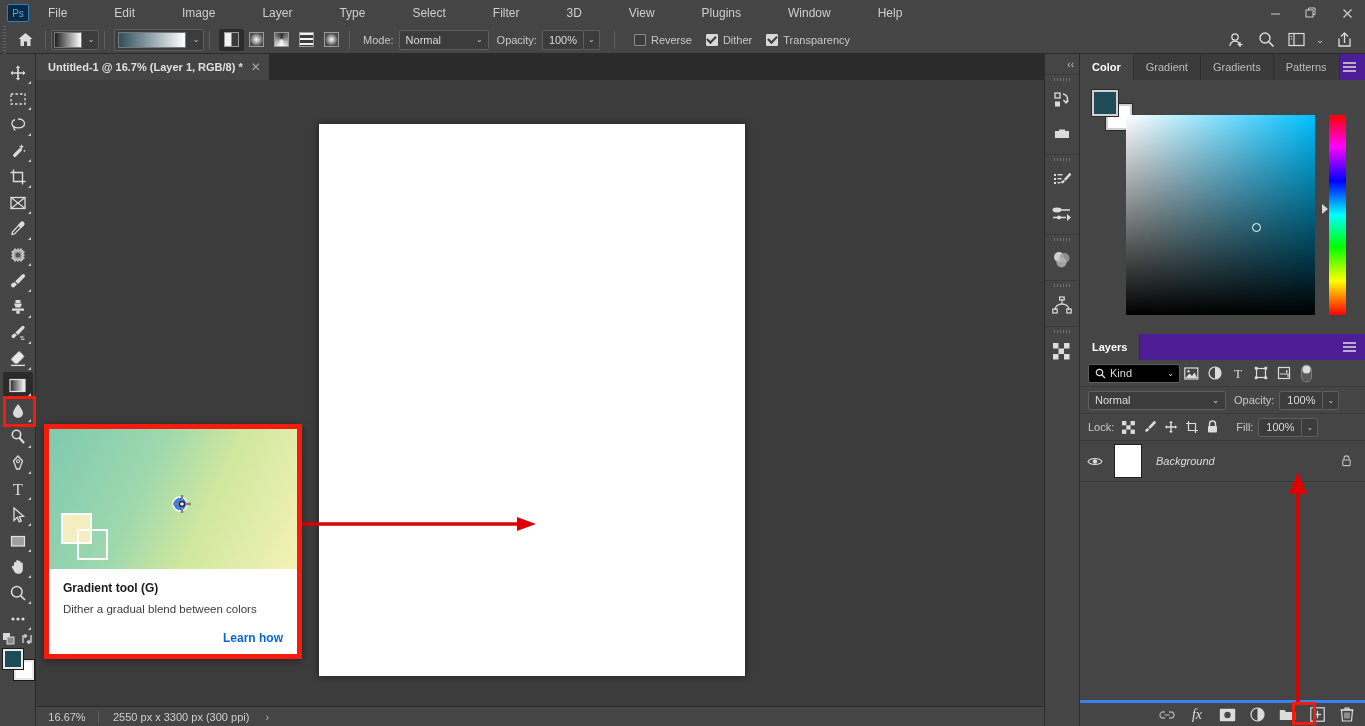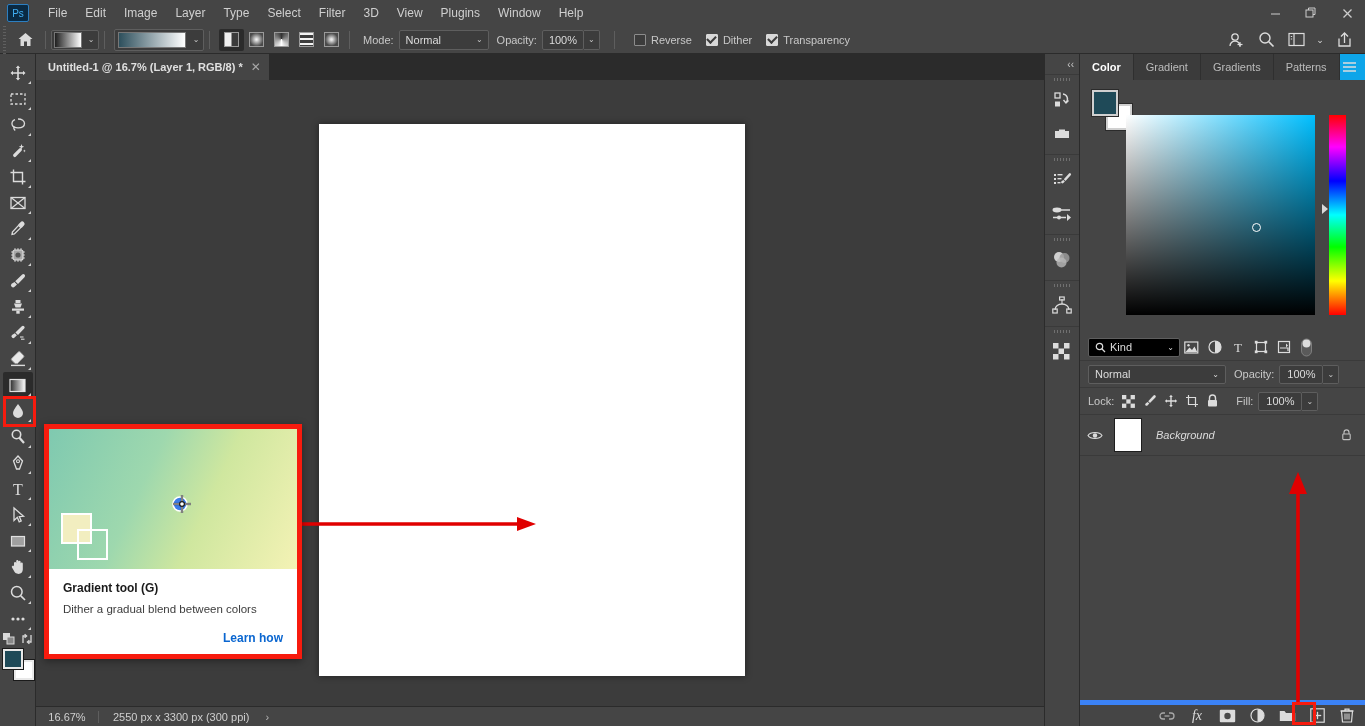--- a/index.html
+++ b/index.html
@@ -20,21 +20,21 @@
     display: flex; align-items: center;
     position: relative;
   }
   .ps-logo {
     width: 22px; height: 18px; margin-left: 7px; margin-right: 10px;
     background: #0a2a43; border: 1px solid #2d7fc1; border-radius: 2px;
     color: #41b0f5; font-size: 10px; font-weight: normal;
     display: flex; align-items: center; justify-content: center;
     font-family: "Liberation Sans", sans-serif;
   }
-  .menu { display: flex; align-items: center; height: 26px; }
+  .menu { display: flex; align-items: center; height: 26px; gap: 29px; }
   .menu-item {
     padding: 0 9px; height: 26px; line-height: 26px;
     font-size: 12px; color: #cfcfcf; cursor: default; white-space: nowrap;
   }
   .winctl { position: absolute; right: 0; top: 0; display: flex; height: 26px; }
   .winbtn {
     width: 36px; height: 26px; display: flex; align-items: center; justify-content: center;
     color: #cdcdcd; font-size: 12px;
   }
 
@@ -199,21 +199,21 @@
   .mini-btn {
     width: 34px; height: 34px; display: flex; align-items: center; justify-content: center;
   }
 
   
   .rightpanels {
     position: absolute; right: 0; top: 54px; bottom: 0; width: 285px;
     background: #454545; display: flex; flex-direction: column;
   }
   .panel-tabs {
-    height: 26px; background: #0ea5e9; display: flex; align-items: stretch;
+    height: 26px; background: #4c1d95; display: flex; align-items: stretch;
     position: relative;
   }
   .ptab {
     padding: 0 12px; display: flex; align-items: center;
     font-size: 11px; color: #bcbcbc; background: #3b3b3b;
     border-right: 1px solid #2f2f2f;
   }
   .ptab.active { background: #454545; color: #fff; font-weight: bold; }
   .ptab-menu {
     position: absolute; right: 8px; top: 0; height: 26px;
@@ -293,21 +293,21 @@
   .thumb-brackets span { position: absolute; width: 6px; height: 6px; border: 1.5px solid #e8e8e8; }
   .bk-tl { left: 1px; top: 1px; border-right: none; border-bottom: none; }
   .bk-tr { right: 1px; top: 1px; border-left: none; border-bottom: none; }
   .bk-bl { left: 1px; bottom: 1px; border-right: none; border-top: none; }
   .bk-br { right: 1px; bottom: 1px; border-left: none; border-top: none; }
   .layer-name { flex: 1; font-size: 11px; color: #dcdcdc; padding-left: 10px; }
   .layer-name.italic { font-style: italic; }
   .layer-lock { width: 22px; display: flex; align-items: center; justify-content: center; }
 
   .lp-bottom {
-    height: 26px; background: #454545; border-top: 5px solid #3b82f6;
+    height: 26px; background: #454545; border-top: 3px solid #3b82f6;
     display: flex; align-items: center; justify-content: flex-end;
     padding-right: 8px; gap: 10px;
   }
   .lp-bbtn {
     width: 20px; height: 20px; display: flex; align-items: center; justify-content: center;
     position: relative;
   }
 
   
   .tooltip {
@@ -850,20 +850,32 @@
       <div class="cp-bg" id="cpBg" style="background: rgb(255, 255, 255);"></div>
       <div class="cp-fg" id="cpFg" style="background: rgb(31, 74, 88);"></div>
     </div>
     <div class="cp-field">
       <div class="cp-marker" style="left:126px;top:108px"></div>
     </div>
     <div class="cp-hue"></div>
     <div class="cp-hue-marker"></div>
   </div>
 
+  <div class="panel-tabs">
+    <div class="ptab active">Layers</div>
+    <div class="ptab-menu">
+      <svg width="15" height="12" viewBox="0 0 15 12">
+        <g stroke="#dcdcdc" stroke-width="1.5">
+          <line x1="1" y1="2" x2="14" y2="2"></line>
+            <line x1="1" y1="6" x2="14" y2="6"></line>
+            <line x1="1" y1="10" x2="14" y2="10"></line>
+        </g>
+      </svg>
+    </div>
+  </div>
 
   <div class="layerspanel">
 
     <div class="lp-row">
       <div class="kind-select">
         <span style="padding:0 4px 0 6px;display:flex;align-items:center">
           <svg width="11" height="11" viewBox="0 0 11 11">
             <circle cx="4.5" cy="4.5" r="3.2" fill="none" stroke="#dcdcdc" stroke-width="1.2"></circle>
             <line x1="7" y1="7" x2="10" y2="10" stroke="#dcdcdc" stroke-width="1.3"></line>
           </svg>

